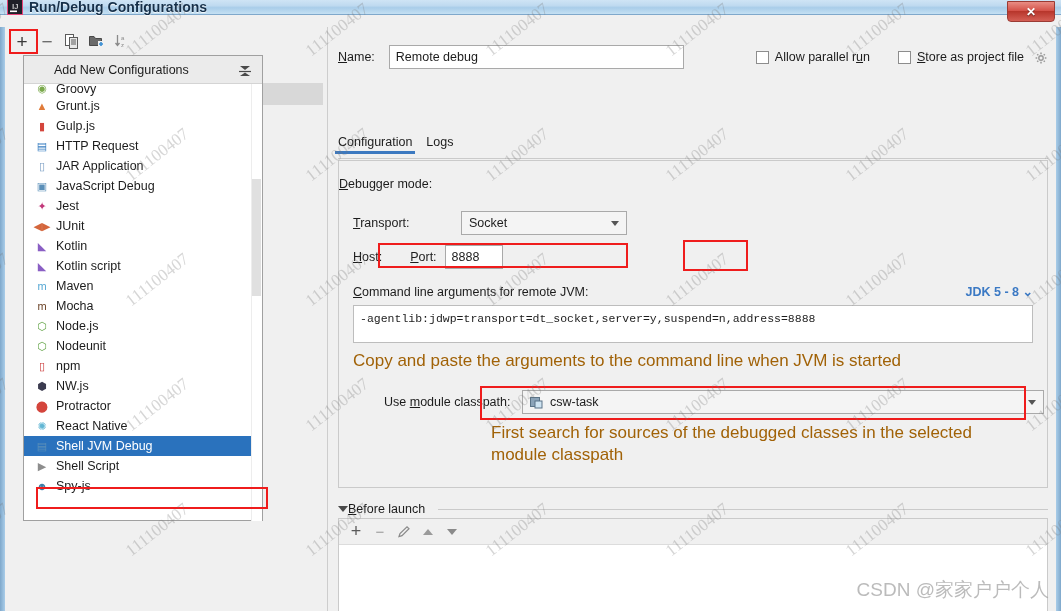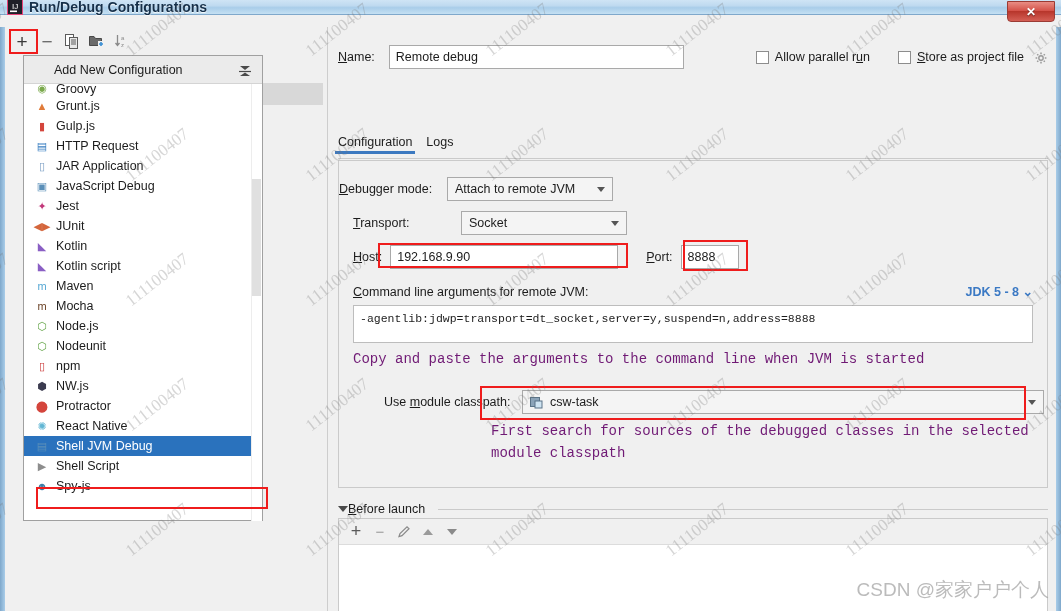--- a/index.html
+++ b/index.html
@@ -176,21 +176,21 @@
     background: #f4f4f4; border: 1px solid #a9a9a9; height: 24px;
     display: flex; align-items: center; padding: 0 0 0 7px;
     font-size: 12.5px; color: #1c1c1c; cursor: pointer;
   }
   .combo .arrow {
     width: 22px; display: flex; align-items: center; justify-content: center;
     margin-left: auto;
   }
   .caret { width: 0; height: 0; border-left: 4px solid transparent;
            border-right: 4px solid transparent; border-top: 5px solid #555; }
-  .hint { font-size: 14px; color: #701a75; font-family: Liberation Mono, monospace; }
+  .hint { font-size: 17px; color: #a16207; }
   .jdklink { font-size: 12.5px; color: #3b79c4; cursor: pointer; }
   .argbox {
     background: #ffffff; border: 1px solid #bdbdbd;
     font-family: "Liberation Mono", monospace; font-size: 11.5px;
     color: #1c1c1c; padding: 5px 6px; line-height: 1.4;
   }
 
   .red-box { position: absolute; border: 2.5px solid #ef1c1c; pointer-events: none; z-index: 8; }
 
   
@@ -279,21 +279,21 @@
           <text x="7" y="13" font-size="6" fill="#8a8a8a" font-family="Liberation Sans">z</text>
         </svg>
       </div>
       <div class="red-box-plus"></div>
     </div>
 
     <div class="gray-strip"></div>
 
     <div class="listpanel">
       <div class="list-header">
-        <span>Add New Configuration</span>
+        <span>Add New Configurations</span>
         <span class="collapse-icon">
           <svg width="14" height="16" viewBox="0 0 14 16">
             <path d="M2 4 L7 8 L12 4" fill="#4a4a4a"></path>
             <line x1="1" y1="9.5" x2="13" y2="9.5" stroke="#4a4a4a" stroke-width="1.2"></line>
             <path d="M2 14 L7 10.5 L12 14" fill="#4a4a4a"></path>
           </svg>
         </span>
       </div>
       <div class="list-scroll">
         <div id="list-container">
@@ -422,41 +422,34 @@
       <div class="tabs">
         <div class="tab active">Configuration</div>
         <div class="tab">Logs</div>
       </div>
       <div class="tab-line"></div>
 
       <div class="configbox">
 
         <div class="frow" style="left:0; top:16px;">
           <span class="lbl" style="width:108px;"><u>D</u>ebugger mode:</span>
-          <div class="combo" style="width:166px;">
-            <span>Attach to remote JVM</span>
-            <span class="arrow">
-                <i class="caret"></i>
-              </span>
-          </div>
         </div>
 
         <div class="frow" style="left:14px; top:50px;">
           <span class="lbl" style="width:108px;"><u>T</u>ransport:</span>
           <div class="combo" style="width:166px;">
             <span>Socket</span>
             <span class="arrow">
                 <i class="caret"></i>
               </span>
           </div>
         </div>
 
         <div class="frow" style="left:14px; top:84px;">
           <span class="lbl"><u>H</u>ost:</span>
-          <input class="text-input" style="width: 228px; margin-left: 8px;" type="text" value="192.168.9.90">
           <span class="lbl" style="margin-left:28px;"><u>P</u>ort:</span>
           <input class="text-input" style="width: 58px; margin-left: 8px;" type="text" value="8888">
         </div>
 
         <div class="frow" style="left:14px; top:123px; width:680px;">
           <span class="lbl"><u>C</u>ommand line arguments for remote JVM:</span>
           <span class="jdklink" style="margin-left:auto;font-weight:bold;">
             <span>JDK 5 - 8</span> ⌄
           </span>
         </div>

